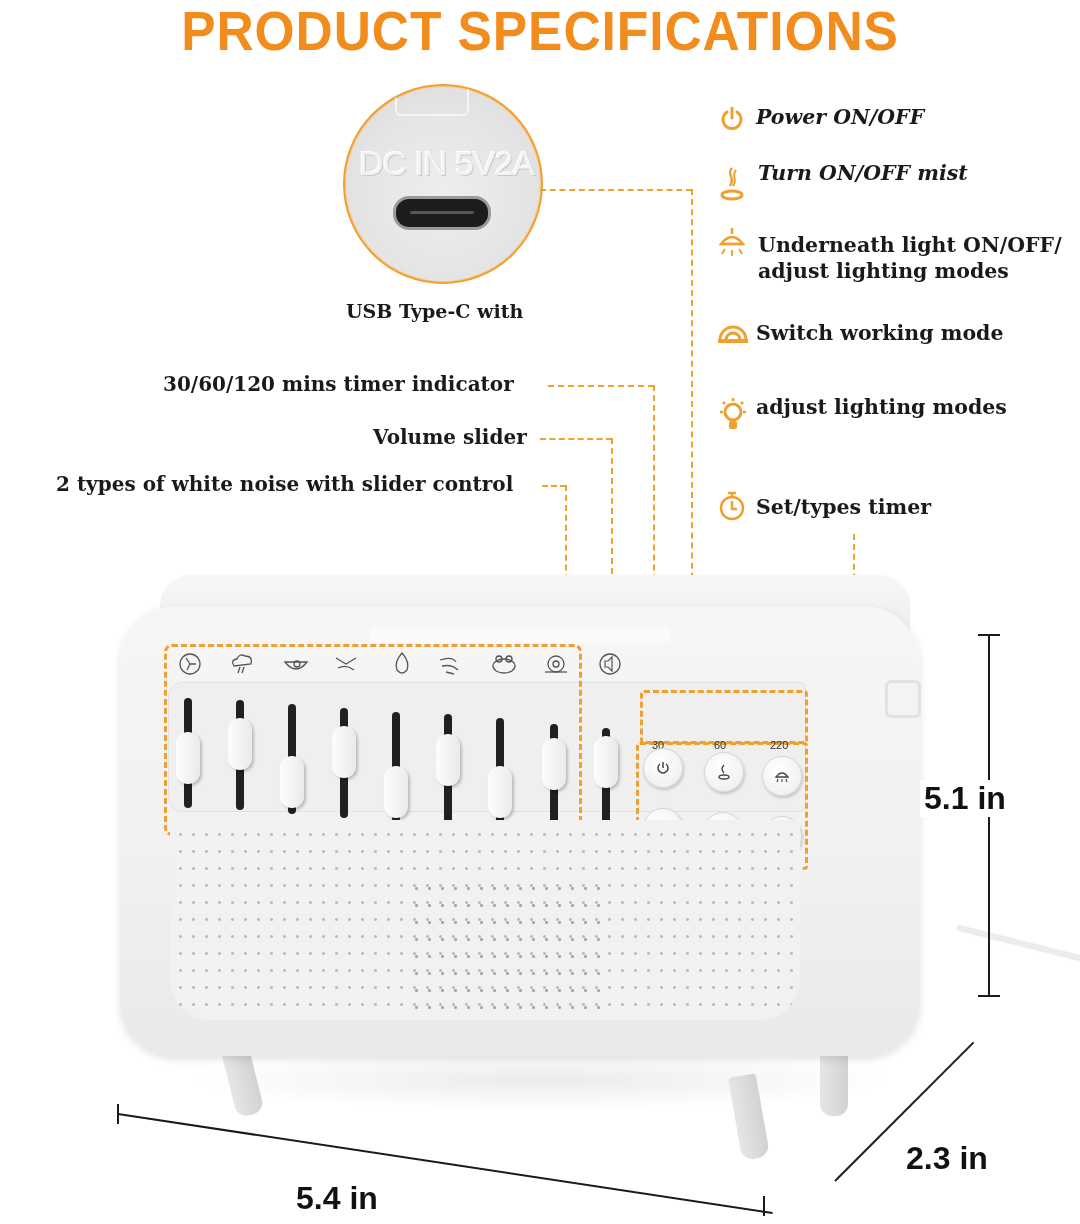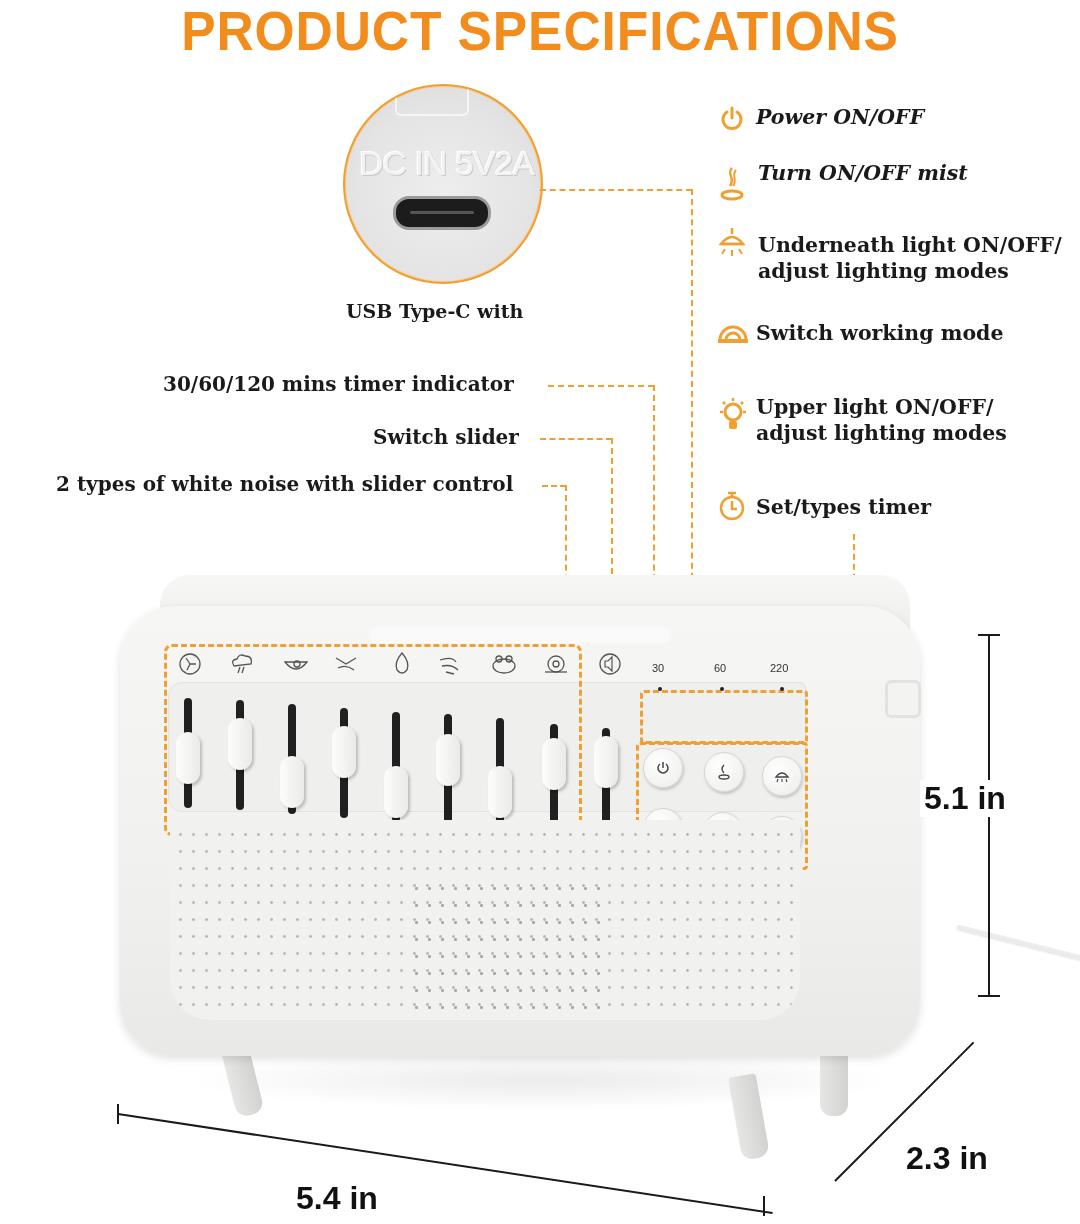--- a/index.html
+++ b/index.html
@@ -19,21 +19,21 @@
   .dash-box{border:3px dashed #f0a030;border-radius:4px;}
   .device{left:120px;top:606px;width:800px;height:450px;border-radius:56px 56px 54px 54px;background:linear-gradient(180deg,#f6f6f4 0%,#f1f1ef 55%,#e9e9e7 100%);box-shadow:0 3px 8px rgba(0,0,0,0.12);}
   .device-top{left:160px;top:575px;width:750px;height:60px;border-radius:30px 30px 0 0;background:linear-gradient(180deg,#f7f7f5,#eeeeec);}
   .top-slot{left:370px;top:628px;width:300px;height:14px;border-radius:8px;background:#fafafa;box-shadow:0 0 4px #ffffff;}
   .side-handle{left:885px;top:680px;width:30px;height:32px;border:3px solid #e2e2e0;border-radius:6px;background:#f3f3f1;}
   .panel{left:168px;top:682px;width:636px;height:128px;border-radius:14px 6px 6px 14px;background:#efefed;border:1px solid #e2e2e0;}
   .icon-row{left:170px;top:650px;width:600px;height:34px;}
   .noise-ico{position:absolute;top:0;width:28px;height:28px;}
   .slot{position:absolute;width:8px;background:#202020;border-radius:4px;}
   .knob{position:absolute;width:24px;height:52px;border-radius:12px;background:linear-gradient(90deg,#fdfdfd,#eaeae8);box-shadow:2px 2px 3px rgba(0,0,0,0.22);}
-  .timer-strip{left:646px;top:656px;width:150px;height:40px;}
+  .timer-strip{left:646px;top:733px;width:150px;height:40px;}
   .timer-num{position:absolute;top:6px;font-family:"Liberation Sans","DejaVu Sans",sans-serif;font-size:11px;color:#333;}
   .timer-dot{position:absolute;top:31px;width:4px;height:4px;border-radius:50%;background:#222;}
   .btn{position:absolute;width:38px;height:38px;border-radius:50%;background:radial-gradient(circle at 40% 35%,#ffffff,#ececea);border:1px solid #d6d6d4;box-shadow:1px 2px 3px rgba(0,0,0,0.18);display:flex;align-items:center;justify-content:center;}
   .grille{left:170px;top:820px;width:630px;height:200px;border-radius:0 0 40px 40px;background-color:#f1f1ef;background-image:radial-gradient(circle,#b9b9b7 1.2px,transparent 1.6px);background-size:13px 17px;background-position:4px 6px;}
   .grille-dark{left:410px;top:880px;width:190px;height:130px;background-image:radial-gradient(circle,#6c6c6a 1.3px,transparent 1.7px);background-size:13px 17px;opacity:0.55;}
   .leg{width:28px;height:76px;background:linear-gradient(90deg,#e6e6e4,#d2d2d0);border-radius:4px 4px 12px 12px;}
   .cable{left:955px;top:940px;width:130px;height:5px;background:#ececec;transform:rotate(14deg);border-radius:3px;box-shadow:0 1px 2px rgba(0,0,0,0.1);}
   .dimline{background:#1a1a1a;height:2px;}
   .dimlabel{font-family:"Liberation Sans","DejaVu Sans",sans-serif;font-weight:bold;font-size:32px;color:#111;white-space:nowrap;}
   .shadow{left:180px;top:1050px;width:720px;height:60px;border-radius:50%;background:radial-gradient(ellipse,rgba(0,0,0,0.08),transparent 70%);}
@@ -99,42 +99,41 @@
       <circle cx="17" cy="16" r="8" fill="none" stroke="#f0a030" stroke-width="3"></circle>
       <rect x="13" y="25" width="8" height="8" rx="2" fill="#f0a030"></rect>
       <line x1="17" y1="2" x2="17" y2="5" stroke="#f0a030" stroke-width="2.5"></line>
       <line x1="4" y1="16" x2="7" y2="16" stroke="#f0a030" stroke-width="2.5"></line>
       <line x1="27" y1="16" x2="30" y2="16" stroke="#f0a030" stroke-width="2.5"></line>
       <line x1="7" y1="6" x2="9" y2="8" stroke="#f0a030" stroke-width="2.5"></line>
       <line x1="27" y1="6" x2="25" y2="8" stroke="#f0a030" stroke-width="2.5"></line>
     </svg>
 </div>
 <div class="abs feat-text" style="left:756px;top:394px;">
-  <div>Upper light ON/OFF/</div>
   <div>adjust lighting modes</div>
 </div>
 
 <div class="abs" style="left:718px;top:490px;">
   <svg class="ico" style="height:32px" viewBox="0 0 28 32">
       <line x1="10" y1="3" x2="18" y2="3" stroke="#f0a030" stroke-width="2.5"></line>
       <line x1="14" y1="3" x2="14" y2="6" stroke="#f0a030" stroke-width="2.5"></line>
       <circle cx="14" cy="18" r="11" fill="none" stroke="#f0a030" stroke-width="2.5"></circle>
       <path d="M14 11 L14 19 L19 19" fill="none" stroke="#f0a030" stroke-width="2.5"></path>
     </svg>
 </div>
 <div class="abs feat-text" style="left:756px;top:494px;">Set/types timer</div>
 
 <div class="abs dash-v" style="left:853px;top:534px;height:264px;"></div>
 <div class="abs dash-h" style="left:804px;top:797px;width:50px;"></div>
 
 <div class="abs lbl" style="left:163px;top:372px;">30/60/120 mins timer indicator</div>
 <div class="abs dash-h" style="left:548px;top:385px;width:106px;"></div>
 <div class="abs dash-v" style="left:653px;top:385px;height:305px;"></div>
 
-<div class="abs lbl" style="left:373px;top:425px;">Switch slider</div>
+<div class="abs lbl" style="left:373px;top:425px;">Volume slider</div>
 <div class="abs dash-h" style="left:540px;top:438px;width:72px;"></div>
 <div class="abs dash-v" style="left:611px;top:438px;height:246px;"></div>
 
 <div class="abs lbl" style="left:56px;top:472px;">2 types of white noise with slider control</div>
 <div class="abs dash-h" style="left:542px;top:485px;width:24px;"></div>
 <div class="abs dash-v" style="left:565px;top:485px;height:195px;"></div>
 
 <div class="abs shadow"></div>
 <div class="abs" style="left:228px;top:1040px;transform:rotate(-14deg);">
     <div class="leg"></div>

